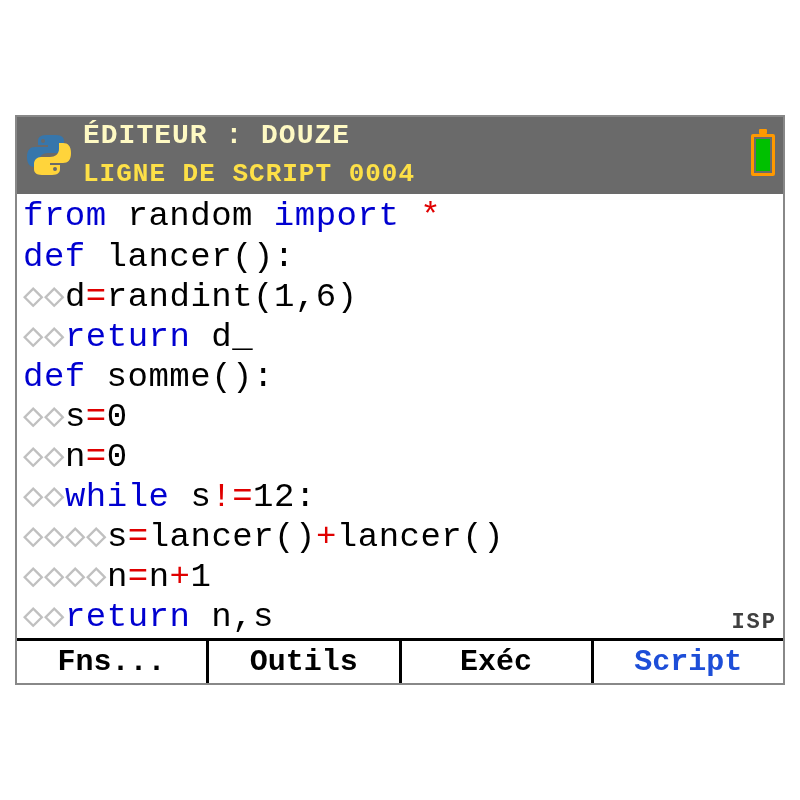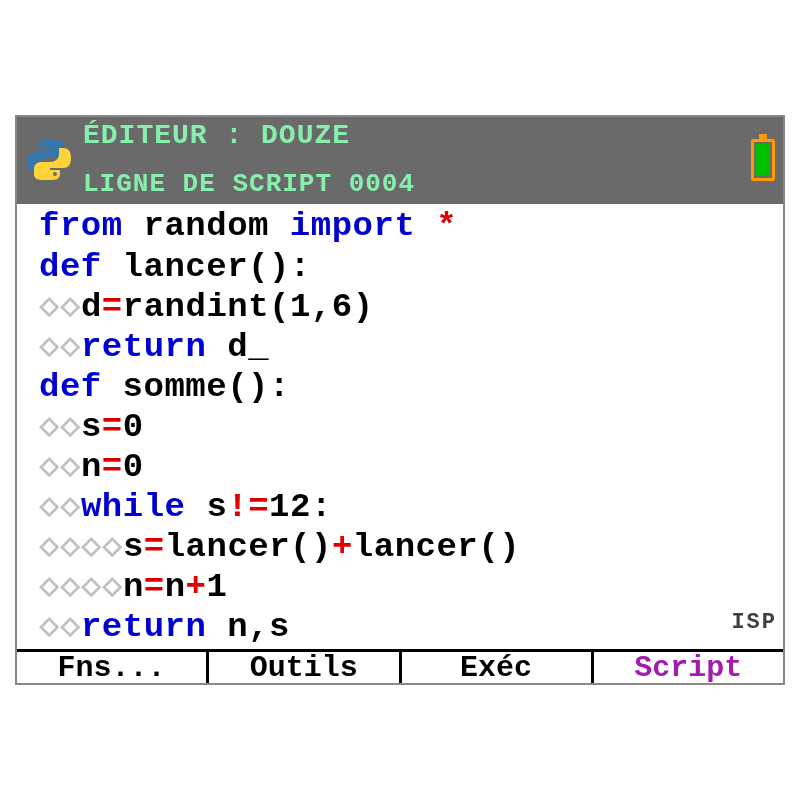--- a/index.html
+++ b/index.html
@@ -32,22 +32,22 @@
     font-size: 28px;
     letter-spacing: 1px;
   }
   .py-icon {
     width: 48px;
     height: 48px;
     margin-right: 10px;
     flex-shrink: 0;
   }
   .title-text { flex: 1; line-height: 1.1; }
-  .title-line1 { color: #86efac; font-size: 28px; }
-  .title-line2 { color: #86efac; font-size: 26px; margin-top: 18px; }
+  .title-line1 { color: #fef9c3; font-size: 28px; }
+  .title-line2 { color: #fde047; font-size: 26px; margin-top: 8px; }
   .battery {
     width: 24px;
     height: 42px;
     border: 3px solid #ff9900;
     position: relative;
     border-radius: 2px;
     flex-shrink: 0;
   }
   .battery::before {
     content: '';
@@ -58,51 +58,51 @@
     border-radius: 1px;
   }
   .battery-fill {
     position: absolute;
     left: 2px; right: 2px; top: 2px; bottom: 2px;
     background: #00c000;
   }
   .editor {
     flex: 1;
     background: #fff;
-    padding: 2px 22px;
+    padding: 2px 6px;
     font-size: 34px;
     line-height: 1.18;
-    font-weight: bold;
+    font-weight: normal;
     letter-spacing: 0.5px;
     overflow: hidden;
     white-space: pre;
   }
   .line { white-space: pre; }
   .kw { color: #0000d0; }
   .op { color: #e00000; }
   .num, .id, .plain { color: #000; }
   .dot { color: #c0c0c0; }
   .cursor { color: #000; }
   .softkeys {
     display: flex;
     border-top: 3px solid #000;
-    height: 34px;
+    height: 45px;
   }
   .softkey {
     flex: 1;
     border-right: 3px solid #000;
     display: flex;
     align-items: center;
     justify-content: center;
     font-size: 30px;
     font-weight: bold;
     color: #000;
     background: #fff;
   }
-  .softkey:last-child { border-right: none; color: #a21caf; }
+  .softkey:last-child { border-right: none; color: #1d4ed8; }
   .watermark {
     position: absolute;
     right: 6px;
     bottom: 48px;
     font-size: 22px;
     color: #404040;
     font-weight: bold;
     letter-spacing: 2px;
     pointer-events: none;
   }

